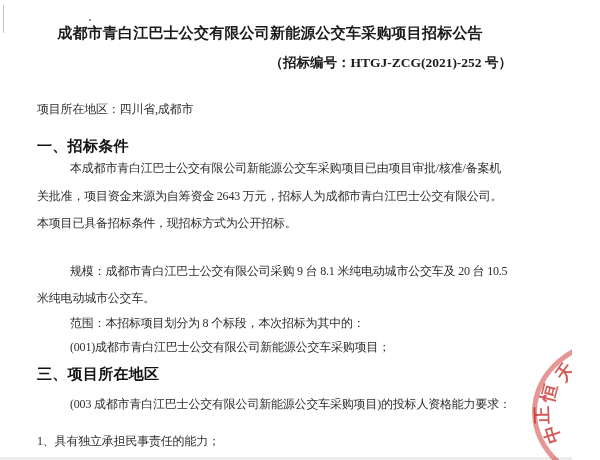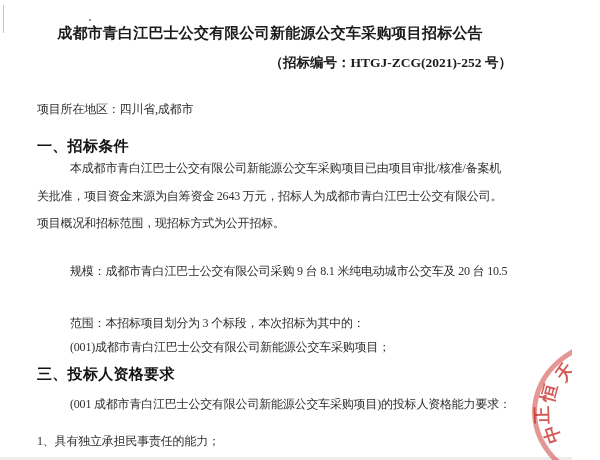--- a/index.html
+++ b/index.html
@@ -59,28 +59,29 @@
   <div class="speck"></div>
 
   <div class="t doc-title">成都市青白江巴士公交有限公司新能源公交车采购项目招标公告</div>
   <div class="t doc-subtitle">（招标编号：HTGJ-ZCG(2021)-252 号）</div>
 
   <div class="t heading flush" style="top:137px">一、招标条件</div>
 
   <div class="t body-line flush" style="top:102px">项目所在地区：四川省,成都市</div>
   <div class="t body-line indent" style="top:161px">本成都市青白江巴士公交有限公司新能源公交车采购项目已由项目审批/核准/备案机</div>
   <div class="t body-line flush" style="top:189px">关批准，项目资金来源为自筹资金 2643 万元，招标人为成都市青白江巴士公交有限公司。</div>
-  <div class="t body-line flush" style="top:216px">项目概况和招标范围，现招标方式为公开招标。</div>
+  <div class="t body-line flush" style="top:216px">本项目已具备招标条件，现招标方式为公开招标。</div>
 
   <div class="t body-line indent" style="top:264px">规模：成都市青白江巴士公交有限公司采购 9 台 8.1 米纯电动城市公交车及 20 台 10.5</div>
-  <div class="t body-line indent" style="top:316px">范围：本招标项目划分为 3 个标段，本次招标为其中的：</div>
+  <div class="t body-line flush" style="top:291px">米纯电动城市公交车。</div>
+  <div class="t body-line indent" style="top:316px">范围：本招标项目划分为 8 个标段，本次招标为其中的：</div>
   <div class="t body-line indent" style="top:340px">(001)成都市青白江巴士公交有限公司新能源公交车采购项目；</div>
 
-  <div class="t heading flush" style="top:365px">三、投标人资格要求</div>
-  <div class="t body-line indent" style="top:397px">(001 成都市青白江巴士公交有限公司新能源公交车采购项目)的投标人资格能力要求：</div>
+  <div class="t heading flush" style="top:365px">三、项目所在地区</div>
+  <div class="t body-line indent" style="top:397px">(003 成都市青白江巴士公交有限公司新能源公交车采购项目)的投标人资格能力要求：</div>
   <div class="t body-line flush" style="top:434px">1、具有独立承担民事责任的能力；</div>
 
   <div class="bottom-band"></div>
 
   <div class="seal">
     <div class="seal-ring"></div>
     <div class="seal-star"></div>
     <div class="seal-char" style="left:542px; top:424px; transform:rotate(-108deg)">中</div>
     <div class="seal-char" style="left:532px; top:405px; transform:rotate(-92deg)">正</div>
     <div class="seal-char" style="left:539px; top:383px; transform:rotate(-75deg)">恒</div>

